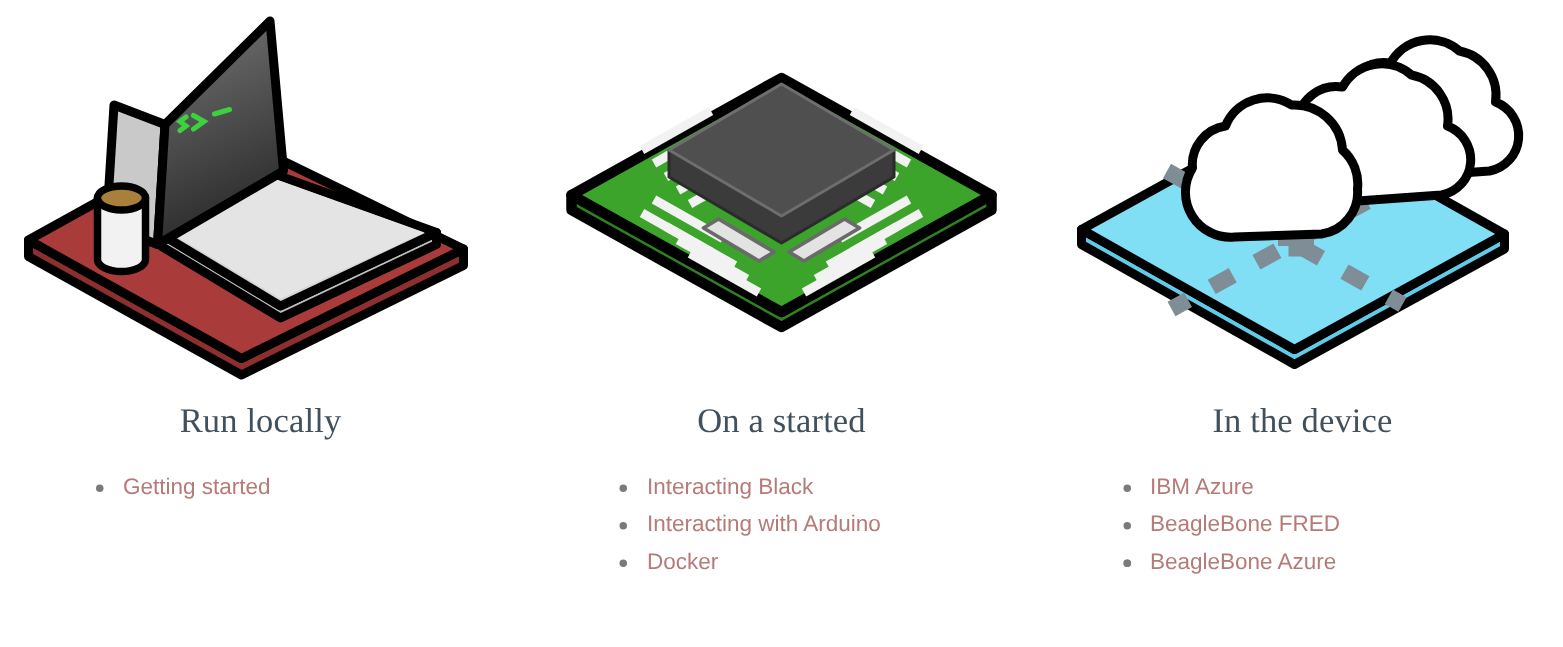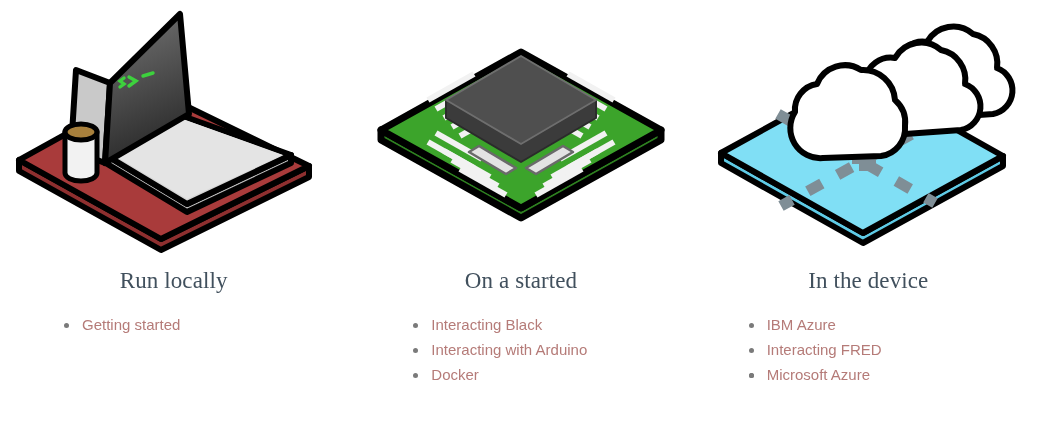--- a/index.html
+++ b/index.html
@@ -262,26 +262,26 @@
     <h3 class="heading">In the device</h3>
 
     <div class="list-wrap">
       <ul class="links">
         <li>
           <span class="bullet"></span>
           <a href="#">IBM Azure</a>
         </li>
         <li>
           <span class="bullet"></span>
-          <a href="#">Interacting FRED</a>
-        </li>
-        <li>
-          <span class="bullet"></span>
-        </li>
-        <li>
-          <span class="bullet"></span>
-          <a href="#">Microsoft Azure</a>
+          <a href="#">BeagleBone FRED</a>
+        </li>
+        <li>
+          <span class="bullet"></span>
+        </li>
+        <li>
+          <span class="bullet"></span>
+          <a href="#">BeagleBone Azure</a>
         </li>
       </ul>
     </div>
   </div>
 
 </div>
 
 </body></html>

